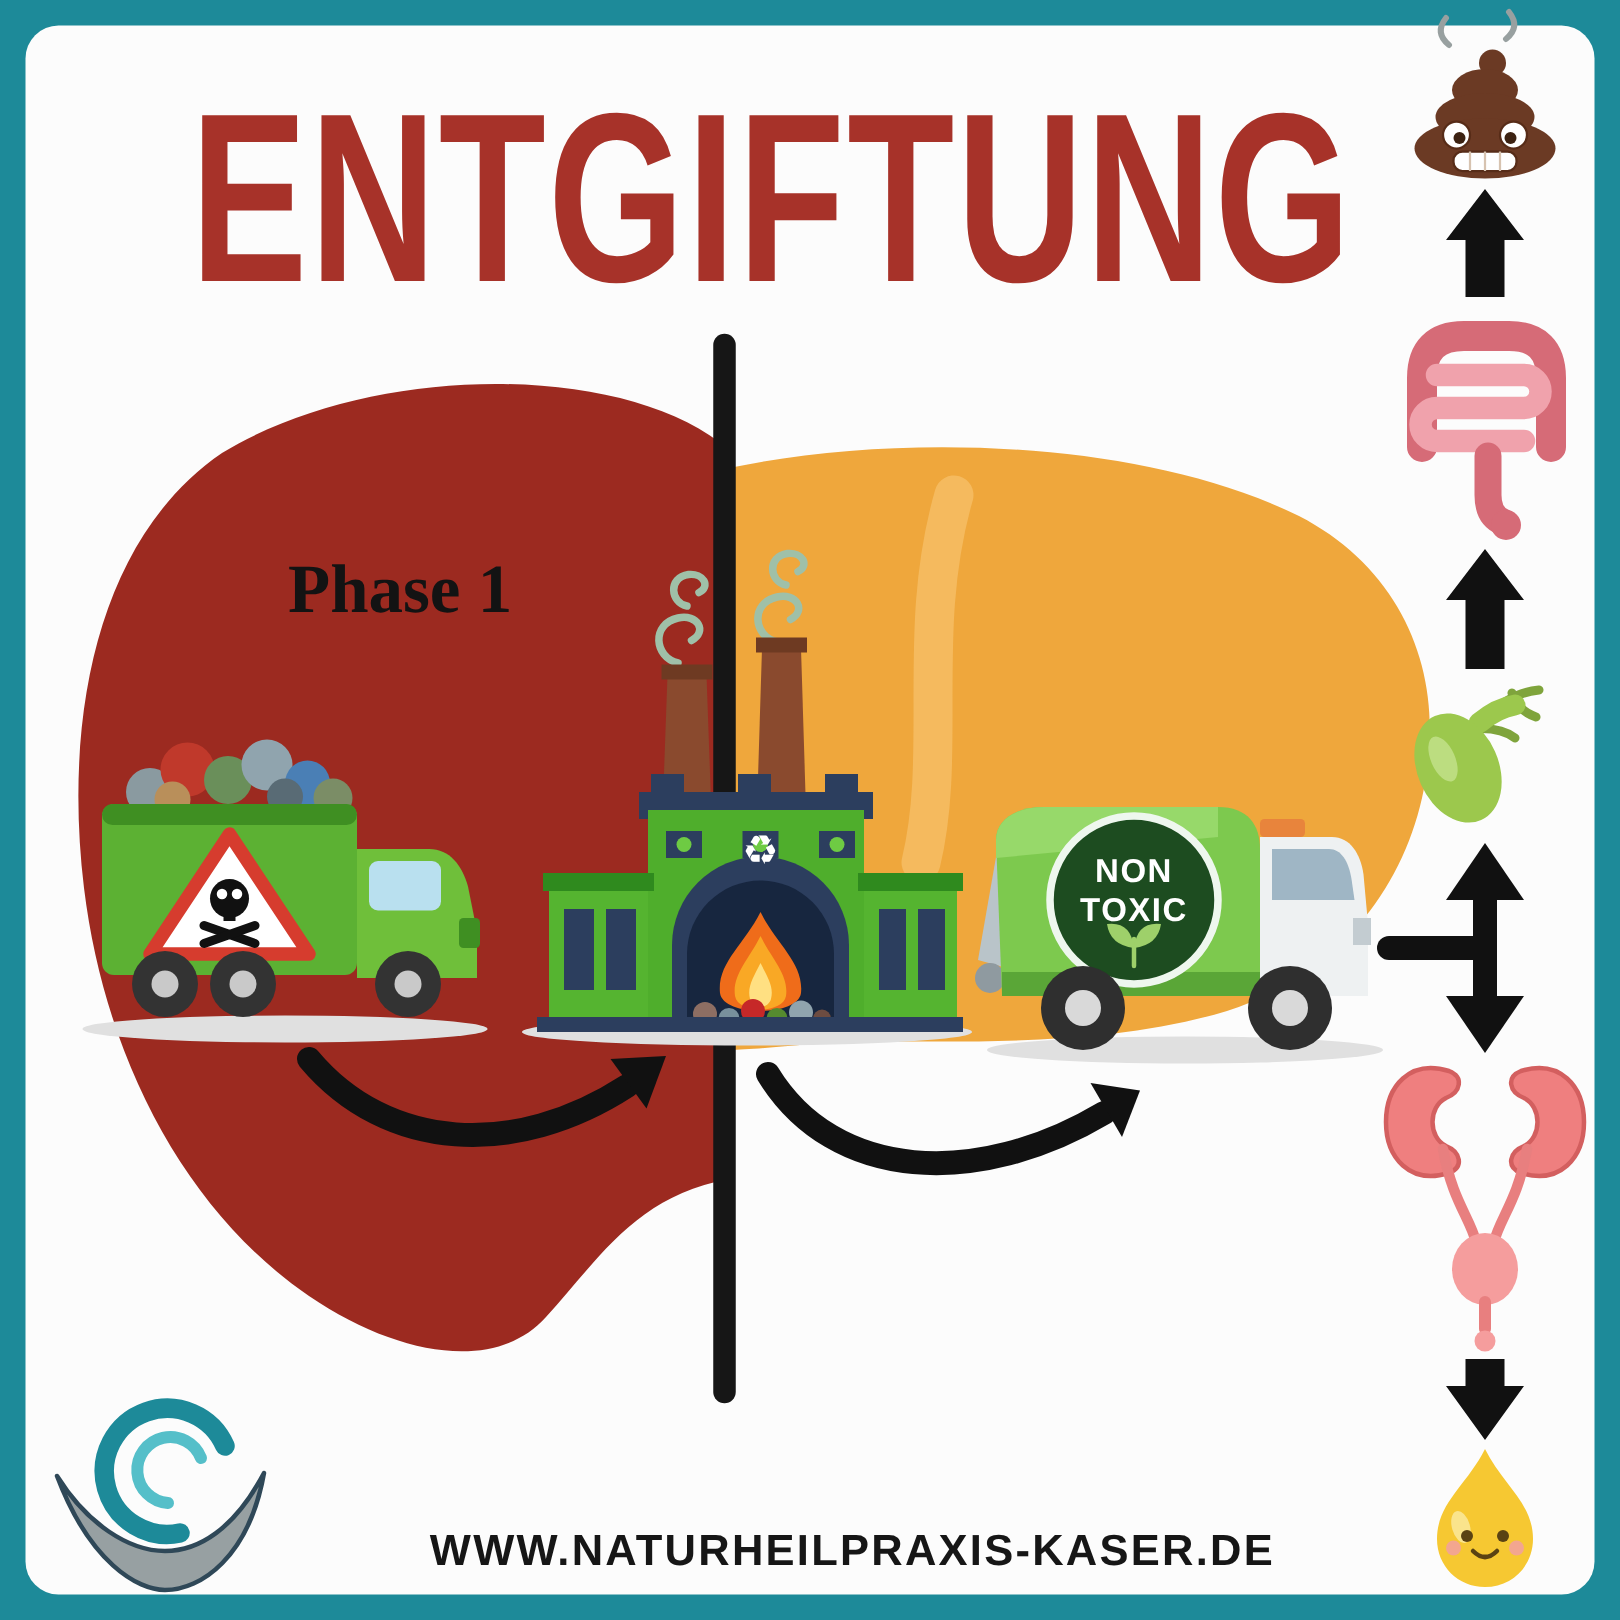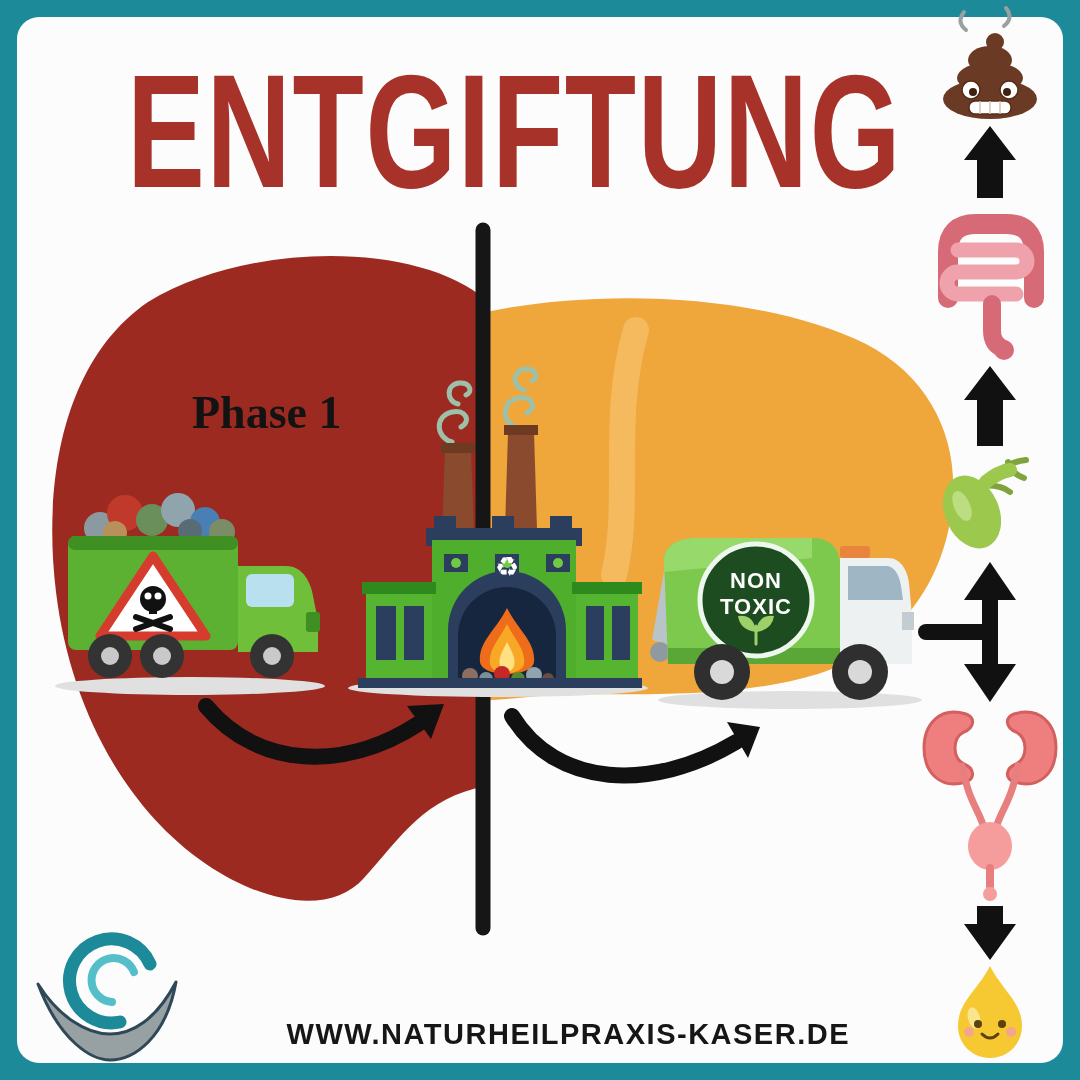--- a/index.html
+++ b/index.html
@@ -20,21 +20,21 @@
     position:absolute; left:40px; top:52px; width:870px;
     text-align:center; font-size:146px; line-height:1;
     font-weight:800; letter-spacing:2px; color:#a73229;
     transform:scaleX(.80) scaleY(1.10); transform-origin:center top;
     white-space:nowrap;
   }
   .phase {
     position:absolute; font-family:"Liberation Serif", serif;
     font-weight:700; font-size:46px; color:#131313; white-space:nowrap;
   }
-  .phase1 { left:192px; top:386px; }
+  .phase1 { left:192px; top:366px; }
   .phase2 { left:594px; top:406px; }
   .url {
     position:absolute; left:240px; top:1018px; width:610px;
     text-align:right; font-size:29px; font-weight:700;
     letter-spacing:1.5px; color:#161616; white-space:nowrap;
   }
   svg text { font-family:"Liberation Sans", sans-serif; }
   .badge-text { font-weight:700; fill:#ffffff; letter-spacing:1px; }
 </style>
 </head>

